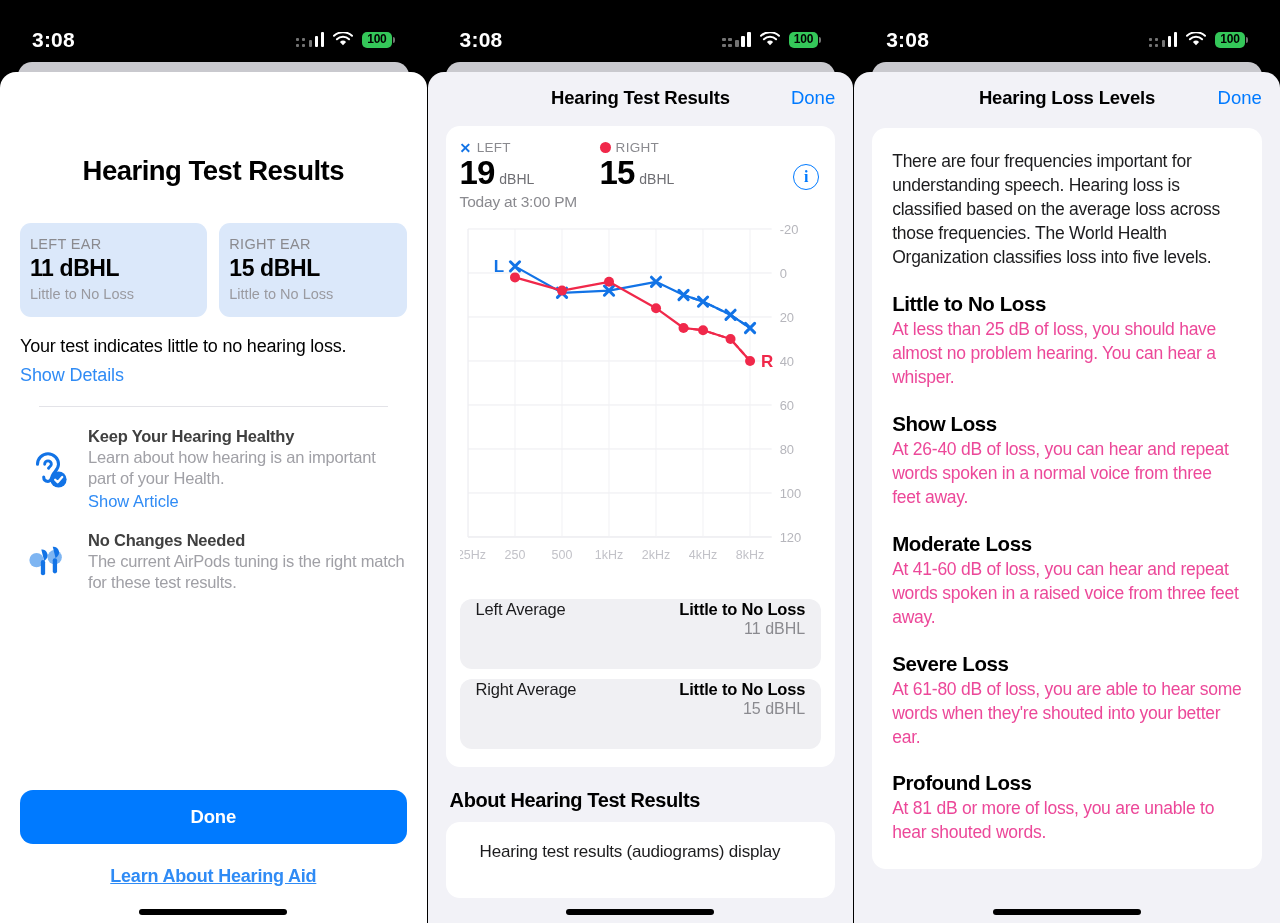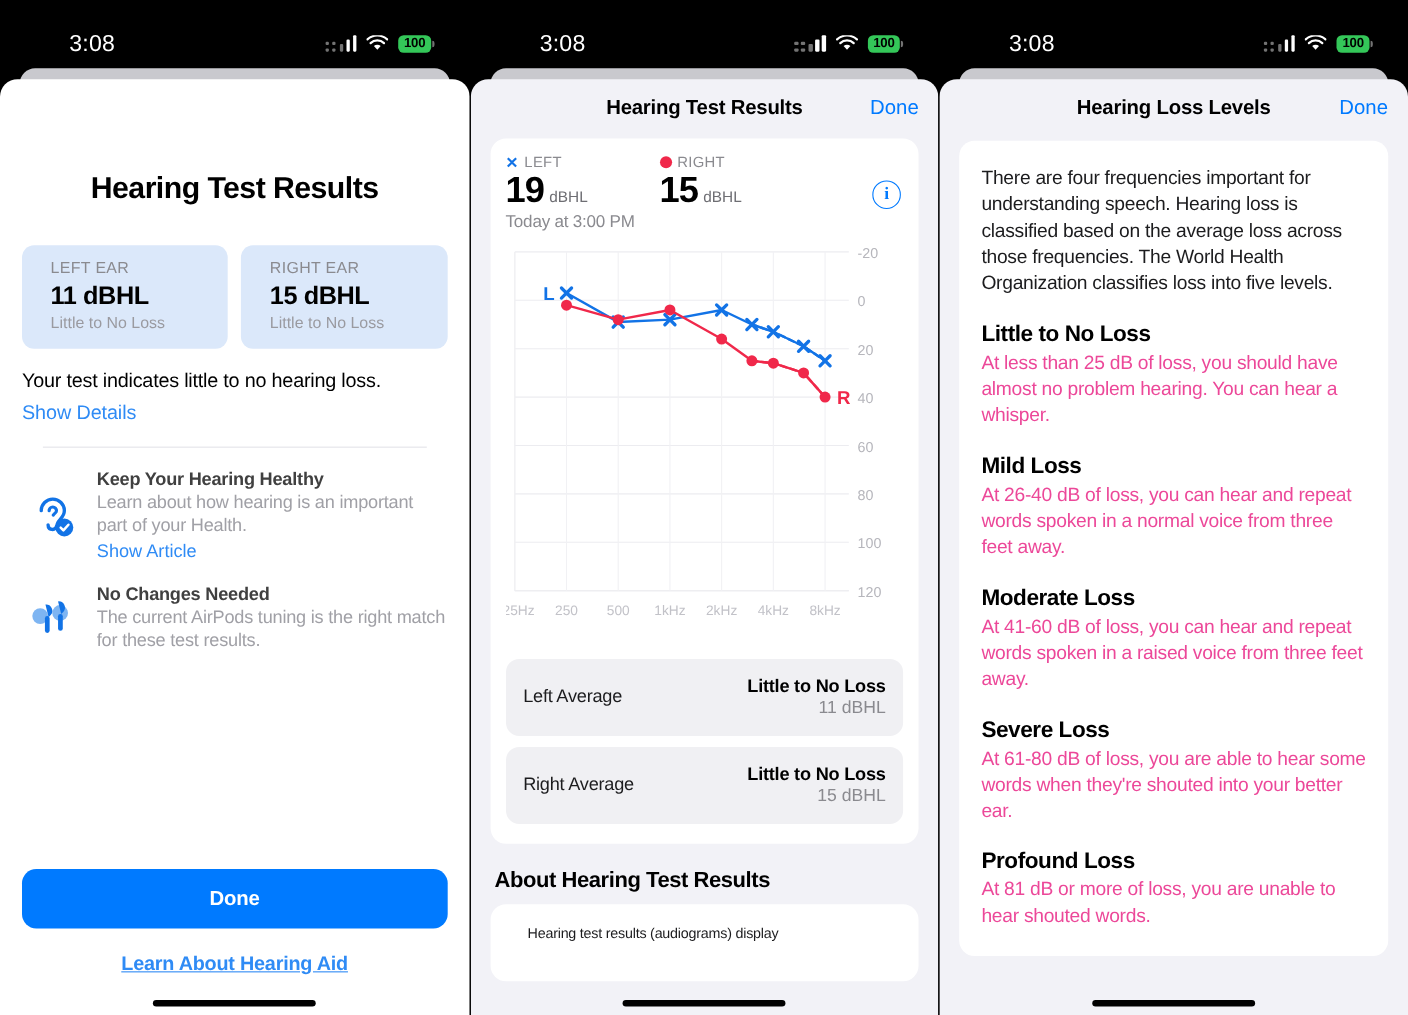--- a/index.html
+++ b/index.html
@@ -13,21 +13,21 @@
 
   .phone { position: relative; width: 426.6px; height: 923px; background: #000; overflow: hidden; }
   .phone + .phone { border-left: 1px solid #000; }
 
   
   .statusbar {
     position: absolute; top: 0; left: 0; right: 0; height: 66px;
     display: flex; align-items: center; justify-content: space-between;
     padding: 14px 32px 0 32px; color: #fff; z-index: 30;
   }
-  .sb-time { font-size: 21px; font-weight: 400; letter-spacing: .2px; margin-left: 31px; }
+  .sb-time { font-size: 21px; font-weight: 700; letter-spacing: .2px; }
   .sb-right { display: flex; align-items: center; gap: 9px; }
   .sig { display: flex; align-items: flex-end; gap: 2.5px; height: 15px; }
   .sig i { display: block; width: 3.5px; background: #fff; border-radius: 1px; }
   .sig i.b2 { height: 7px; opacity: .45; }
   .sig i.b3 { height: 11px; }
   .sig i.b4 { height: 15px; }
   .sig-dots { display: grid; grid-template-columns: 3.5px 3.5px; grid-gap: 2.5px; align-self: flex-end; margin-right: 1px; }
   .sig-dots span { width: 3.5px; height: 3.5px; background: #fff; border-radius: 1px; opacity: .45; }
   .wifi { width: 20px; height: 15px; position: relative; }
   .batt {
@@ -65,21 +65,21 @@
     font-size: 18.5px; color: #007AFF; font-weight: 400;
   }
 
   
   .p1-body { padding: 0 20px; }
   .p1-title {
     text-align: center; font-size: 27.5px; font-weight: 700; color: #000;
     letter-spacing: -.5px; margin-top: 83px;
   }
   .ear-cards { display: flex; gap: 12px; margin-top: 36px; }
-  .ear-card { flex: 1; background: #dbe8fa; border-radius: 11px; padding: 13px 14px 15px 26px; }
+  .ear-card { flex: 1; background: #dbe8fa; border-radius: 11px; padding: 13px 14px 15px 10px; }
   .ear-label { font-size: 14.5px; color: #8a8a8f; letter-spacing: .3px; }
   .ear-value { font-size: 23px; font-weight: 700; color: #000; margin-top: 3px; letter-spacing: -.4px; }
   .ear-status { font-size: 14.5px; color: #9a9aa0; margin-top: 4px; }
 
   .p1-summary { font-size: 18px; color: #000; line-height: 1.33; margin-top: 18px; letter-spacing: -.2px; }
   .p1-link { display: inline-block; font-size: 18px; color: #2f8bf5; margin-top: 6px; letter-spacing: -.1px; }
   .p1-divider { height: 1px; background: #e3e3e8; margin: 20px 19px 0 19px; }
 
   .tip-row { display: flex; gap: 14px; margin-top: 20px; padding-left: 2px; }
   .tip-icon { width: 52px; flex: 0 0 52px; display: flex; align-items: center; justify-content: center; }
@@ -119,31 +119,31 @@
     display: flex; align-items: center; justify-content: center;
     font-size: 16px; font-weight: 600; font-family: "Liberation Serif", serif;
     cursor: pointer; background: transparent;
   }
 
   .audiogram { position: relative; width: 100%; height: 370px; margin-top: 8px; }
   .audiogram svg { display: block; width: 100%; height: 100%; }
 
   .avg-row {
     background: #f0f0f3; border-radius: 12px; margin-top: 10px;
-    display: flex; align-items: center; justify-content: space-between;
+    display: flex; align-items: flex-start; justify-content: space-between;
     padding: 1px 16px; min-height: 70px;
   }
   .avg-label { font-size: 16.5px; color: #1c1c1e; letter-spacing: -.2px; }
   .avg-right { text-align: right; }
   .avg-status { font-size: 16.5px; font-weight: 700; color: #000; letter-spacing: -.2px; }
   .avg-value { font-size: 16px; color: #8a8a8f; margin-top: 1px; }
 
   .section-head { font-size: 20px; font-weight: 700; color: #000; margin: 22px 0 10px 4px; letter-spacing: -.4px; }
   .about-card { background: #fff; border-radius: 14px; padding: 18px 16px 0 16px; }
-  .about-text { font-size: 13px; color: #1c1c1e; line-height: 1.42; letter-spacing: -.2px; padding-left: 18px; }
+  .about-text { font-size: 17px; color: #1c1c1e; line-height: 1.42; letter-spacing: -.2px; padding-left: 18px; }
 
   
   .p3-card { background: #fff; border-radius: 14px; margin: 4px 18px 0 18px; padding: 22px 20px 24px 20px; }
   .p3-intro { font-size: 17.5px; color: #1c1c1e; line-height: 1.37; letter-spacing: -.25px; }
   .p3-level { margin-top: 22px; }
   .p3-level-title { font-size: 20.5px; font-weight: 700; color: #000; letter-spacing: -.4px; }
   .p3-level-desc { font-size: 17.5px; color: #ec4899; line-height: 1.37; margin-top: 2px; letter-spacing: -.25px; }
 </style>
 </head>
 <body>
@@ -430,21 +430,21 @@
       </div>
 
       <div class="p3-card">
         <div class="p3-intro">There are four frequencies important for understanding speech. Hearing loss is classified based on the average loss across those frequencies. The World Health Organization classifies loss into five levels.</div>
 
         <div class="p3-level">
           <div class="p3-level-title">Little to No Loss</div>
           <div class="p3-level-desc">At less than 25 dB of loss, you should have almost no problem hearing. You can hear a whisper.</div>
         </div>
         <div class="p3-level">
-          <div class="p3-level-title">Mild Loss</div>
+          <div class="p3-level-title">Show Loss</div>
           <div class="p3-level-desc">At 26-40 dB of loss, you can hear and repeat words spoken in a normal voice from three feet away.</div>
         </div>
         <div class="p3-level">
           <div class="p3-level-title">Moderate Loss</div>
           <div class="p3-level-desc">At 41-60 dB of loss, you can hear and repeat words spoken in a raised voice from three feet away.</div>
         </div>
         <div class="p3-level">
           <div class="p3-level-title">Severe Loss</div>
           <div class="p3-level-desc">At 61-80 dB of loss, you are able to hear some words when they're shouted into your better ear.</div>
         </div>

